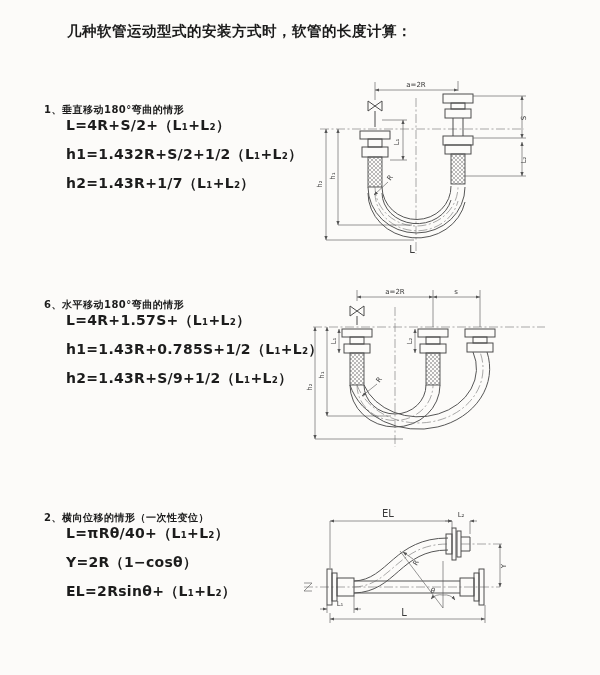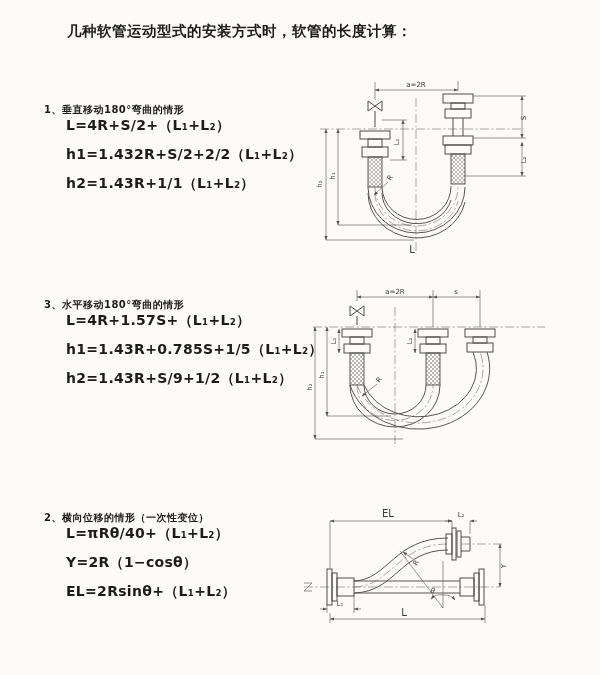--- a/index.html
+++ b/index.html
@@ -31,22 +31,22 @@
 <body>
 
 <div class="page">
 
   <div class="doc-title">几种软管运动型式的安装方式时，软管的长度计算：</div>
 
   <div class="sec" style="top:103px;">
     <div class="sec-heading">1、垂直移动180°弯曲的情形</div>
     <div class="formulas">
       <div class="formula">L=4R+S/2+（L₁+L₂）</div>
-      <div class="formula">h1=1.432R+S/2+2/2（L₁+L₂）</div>
-      <div class="formula">h2=1.43R+1/1（L₁+L₂）</div>
+      <div class="formula">h1=1.432R+S/2+1/2（L₁+L₂）</div>
+      <div class="formula">h2=1.43R+1/7（L₁+L₂）</div>
     </div>
   </div>
 
   <div class="diag" style="left:312px;top:76px;">
     <svg width="288" height="182" viewBox="0 0 288 182">
       <defs>
         <pattern id="hz1" width="4" height="4" patternUnits="userSpaceOnUse">
           <path d="M0,0 L4,4 M4,0 L0,4" stroke="#8b8b8b" stroke-width="0.6"></path>
         </pattern>
         <marker id="ar1" viewBox="0 0 10 10" refX="9" refY="5" markerWidth="7" markerHeight="7" orient="auto-start-reverse">
@@ -131,24 +131,24 @@
       <g>
         <line class="dim" x1="76" y1="106" x2="62" y2="119" marker-end="url(#ar1)"></line>
         <text class="lab" x="80" y="103" text-anchor="middle" transform="rotate(-55 80 103)" font-size="8">R</text>
       </g>
 
       <text class="lab big" x="100" y="177" text-anchor="middle">L</text>
     </svg>
   </div>
 
   <div class="sec" style="top:298px;">
-    <div class="sec-heading">3、水平移动180°弯曲的情形</div>
+    <div class="sec-heading">6、水平移动180°弯曲的情形</div>
     <div class="formulas">
       <div class="formula">L=4R+1.57S+（L₁+L₂）</div>
-      <div class="formula">h1=1.43R+0.785S+1/5（L₁+L₂）</div>
+      <div class="formula">h1=1.43R+0.785S+1/2（L₁+L₂）</div>
       <div class="formula">h2=1.43R+S/9+1/2（L₁+L₂）</div>
     </div>
   </div>
 
   <div class="diag" style="left:303px;top:283px;">
     <svg width="294" height="170" viewBox="0 0 294 170">
       <defs>
         <pattern id="hz2" width="4" height="4" patternUnits="userSpaceOnUse">
           <path d="M0,0 L4,4 M4,0 L0,4" stroke="#8b8b8b" stroke-width="0.6"></path>
         </pattern>

